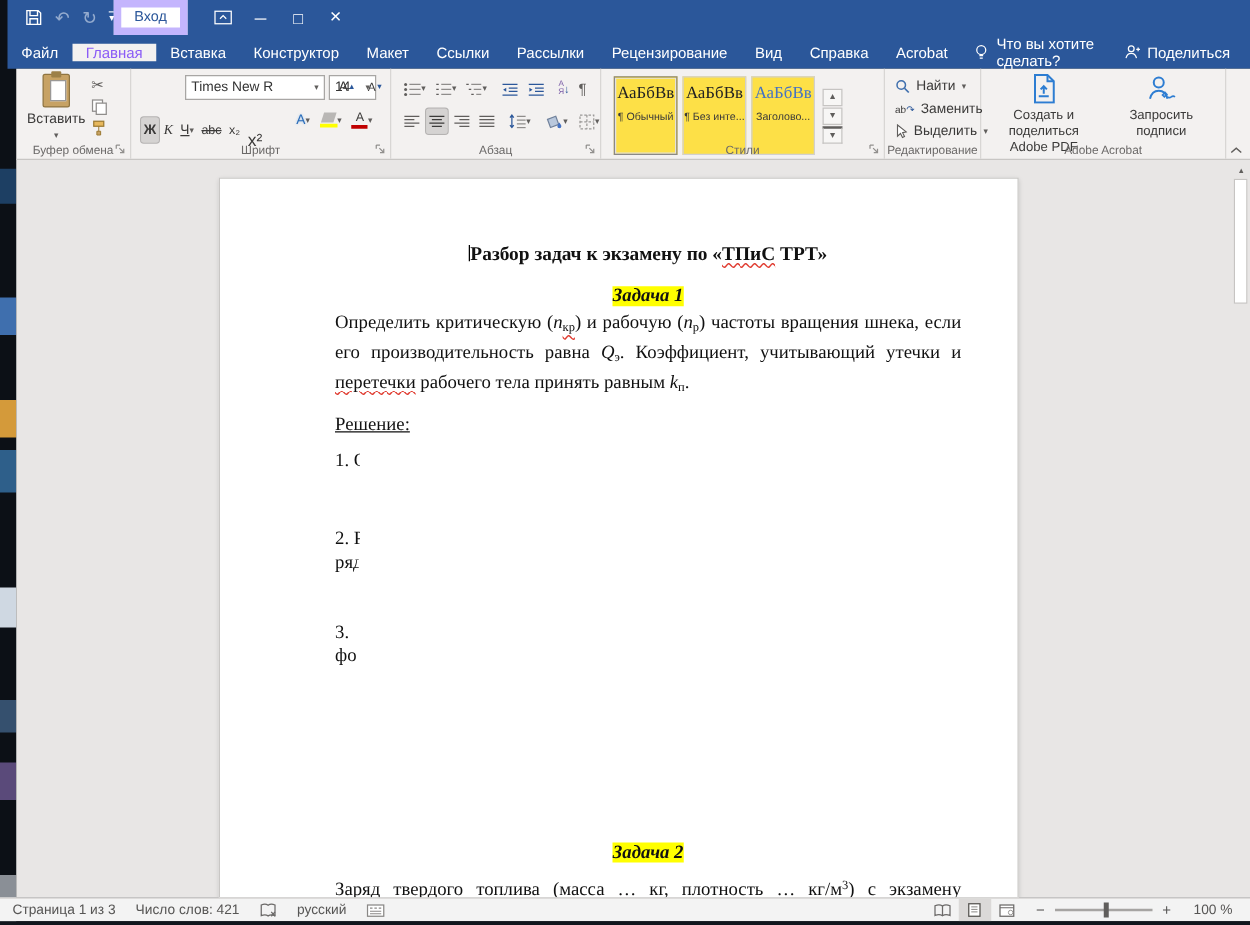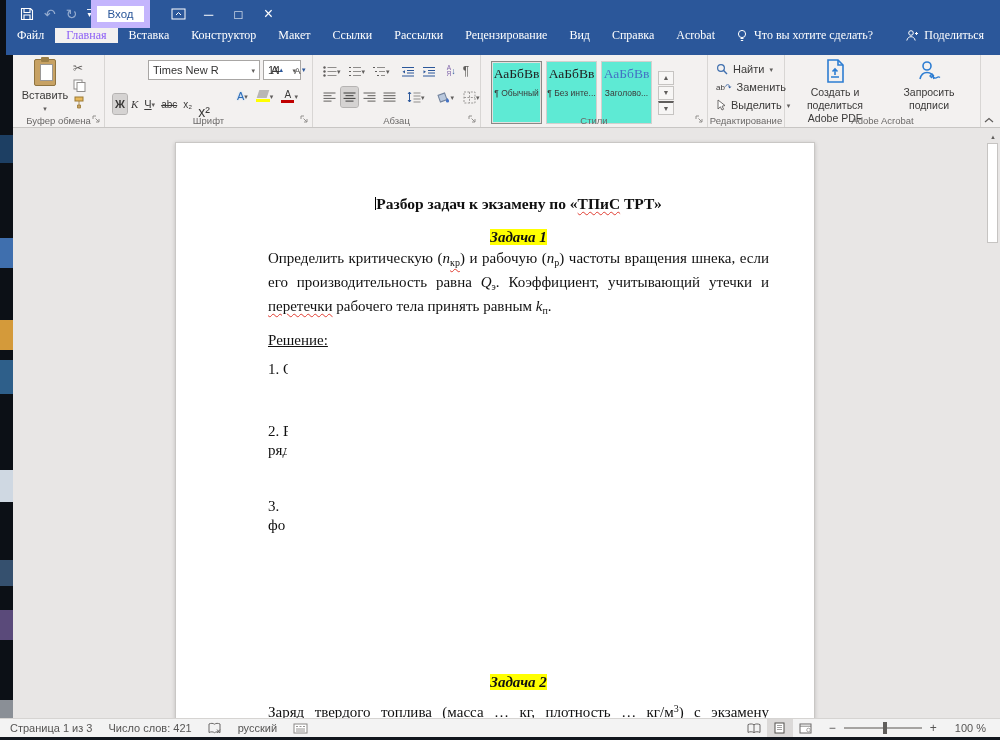--- a/index.html
+++ b/index.html
@@ -20,21 +20,21 @@
   .qat .dim { opacity:.55; }
   .qat-more { display:inline-block; border-top:1px solid #eaf0fa; font-size:8px; line-height:8px; padding-top:1px; }
   #win-title { flex:1; text-align:center; font-size:12px; color:#fff; letter-spacing:.2px; }
   .tb-right { display:flex; align-items:center; gap:0; }
   #signin-btn { background:#fff; color:#2b579a; font-size:11.5px; padding:2px 10px; margin-right:14px; border:6px solid #c4b5fd; }
   .winbtn { width:30px; height:28px; display:flex; align-items:center; justify-content:center; font-size:13px; color:#fff; }
   .winbtn svg { display:block; }
 
   
   #tabbar { position:absolute; left:6px; top:28px; right:0; height:27px; background:#2b579a;
-            display:flex; align-items:flex-start; color:#fff; font-size:12px;font-family:Liberation Serif, serif; }
+            display:flex; align-items:center; color:#fff; font-size:12px; }
   .rtab { display:flex; align-items:center; padding:0 11px; cursor:default; white-space:nowrap; }
   .rtab.active { background:#f3f1f0; color:#8b5cf6; }
   .tellme { display:flex; align-items:center; gap:6px; padding:0 10px; }
   #share { margin-left:auto; display:flex; align-items:center; gap:6px; padding-right:16px; font-size:12px; }
 
   
   #ribbon { position:absolute; left:13px; top:55px; right:0; height:73px; background:#f3f1f0;
             border-bottom:1px solid #c8c6c4; font-size:11px; color:#3b3a39; }
   .group { position:absolute; top:0; height:72px; border-right:1px solid #d8d6d4; }
   .glabel { position:absolute; bottom:1px; left:0; right:0; text-align:center; font-size:9.5px; color:#6b6968; }
@@ -48,21 +48,21 @@
   .colorbar { display:block; height:3px; margin-top:1px; }
 
   
   #paste-btn { position:absolute; left:8px; top:4px; width:48px; height:62px; text-align:center; }
   .clipb { position:relative; width:22px; height:27px; margin:0 auto; background:#c7a264; border:1px solid #8f7440; border-radius:2px; }
   .clipb .clip2 { position:absolute; left:6px; top:-3px; width:8px; height:5px; background:#9c8048; border-radius:1px; }
   .clipb .pg { position:absolute; left:5px; top:4px; width:13px; height:17px; background:#fff; border:1px solid #9a9896; }
   #paste-btn .lbl { font-size:11px; color:#3b3a39; margin-top:3px; }
 
   
-  .scard { width:51px; height:63px; background:#5eead4; border:1px solid #d2d0ce; padding-top:4px; text-align:center; }
+  .scard { width:51px; height:63px; background:#fde047; border:1px solid #d2d0ce; padding-top:4px; text-align:center; }
   .scard.sel { border:1px solid #8a8886; box-shadow:inset 0 0 0 1px #e3e1df; }
   .scard .pv { font-family:"Liberation Serif",serif; font-size:13.5px; color:#222; white-space:nowrap; overflow:hidden; }
   .scard .pv.blue { color:#4472c4; }
   .scard .nm { font-size:8.5px; color:#3b3a39; margin-top:6px; white-space:nowrap; overflow:hidden; }
   .sgal-btn { width:16px; height:14px; background:#f7f6f5; border:1px solid #c6c4c2; display:flex; align-items:center; justify-content:center; font-size:7px; color:#605e5c; }
 
   .edit-row { display:flex; align-items:center; gap:5px; height:18px; font-size:11px; color:#3b3a39; }
 
   .acro-btn { position:absolute; top:4px; width:96px; text-align:center; }
   .acro-btn .cap { font-size:10.5px; color:#3b3a39; line-height:1.25; margin-top:3px; }

